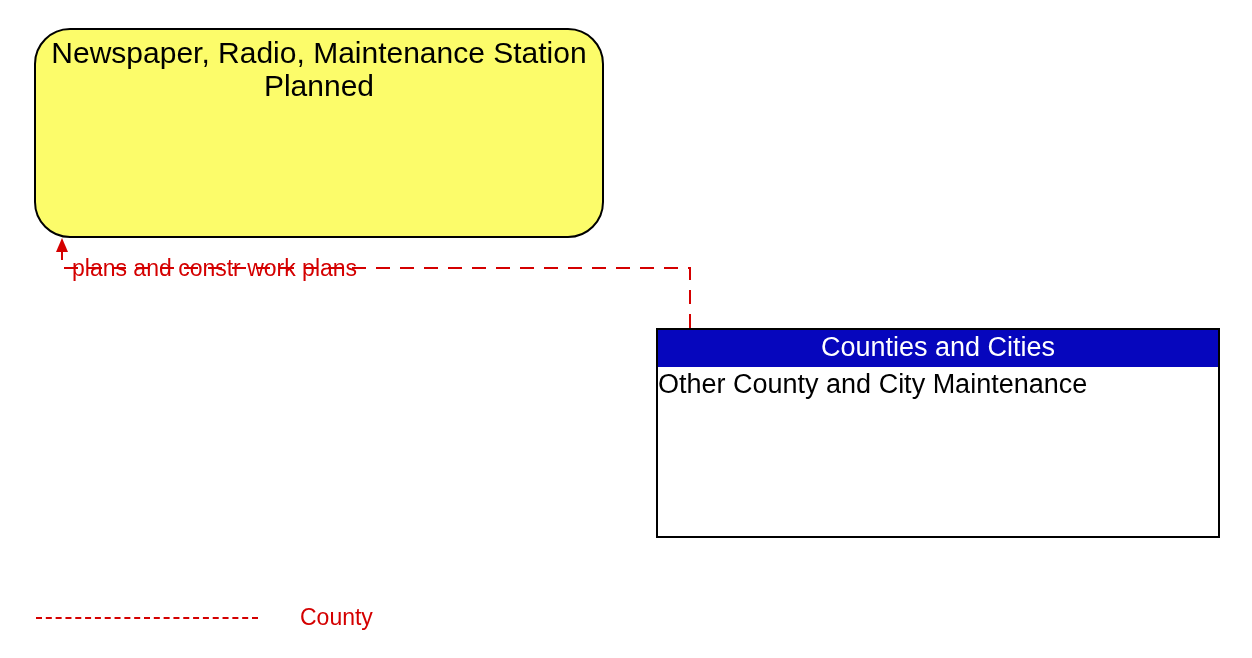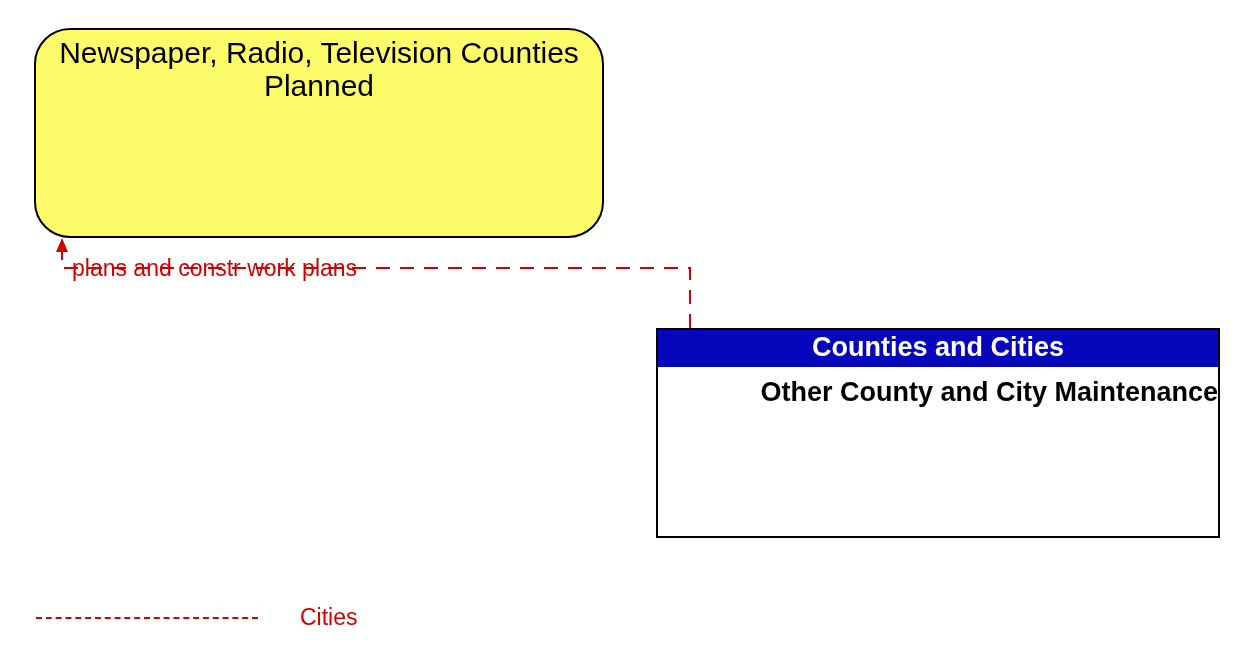--- a/index.html
+++ b/index.html
@@ -32,35 +32,33 @@
     line-height: 1.1;
     color: #000;
   }
   .county-node {
     left: 656px;
     top: 328px;
     width: 564px;
     height: 210px;
     border: 2px solid #000;
     background: #fff;
-    font-weight: bold;
   }
   .county-header {
     background: #0606bd;
     color: #fff;
     font-size: 27px;
     padding: 2px 0 4px 0;
     text-align: center;
   }
   .county-sub {
     font-size: 27px;
     color: #000;
-    text-align: right;
+    text-align: left;
     padding-top: 2px;
-    margin-top: 8px;
   }
   .flow-label {
     position: absolute;
     left: 72px;
     top: 255px;
     color: #d40000;
     font-size: 23px;
   }
   .legend-line {
     position: absolute;
@@ -88,26 +86,26 @@
 </head>
 <body>
 
 <svg class="connector">
   <path d="M 690 328 L 690 268 L 62 268 L 62 248" fill="none" stroke="#d40000" stroke-width="2" stroke-dasharray="14 10"></path>
   <polygon points="62,238 56,252 68,252" fill="#d40000"></polygon>
 </svg>
 
 <div class="node media-node">
   <div class="media-title">
-    <span>Newspaper, Radio, Television Counties</span><br>
+    <span>Newspaper, Radio, Maintenance Station</span><br>
     <span>Planned</span>
   </div>
 </div>
 
 <div class="node county-node">
   <div class="county-header">Counties and Cities</div>
   <div class="county-sub">Other County and City Maintenance</div>
 </div>
 
 <div class="flow-label">plans and constr work plans</div>
 
 <div class="legend-line"></div>
-<div class="legend-label">Cities</div>
+<div class="legend-label">County</div>
 
 </body></html>

